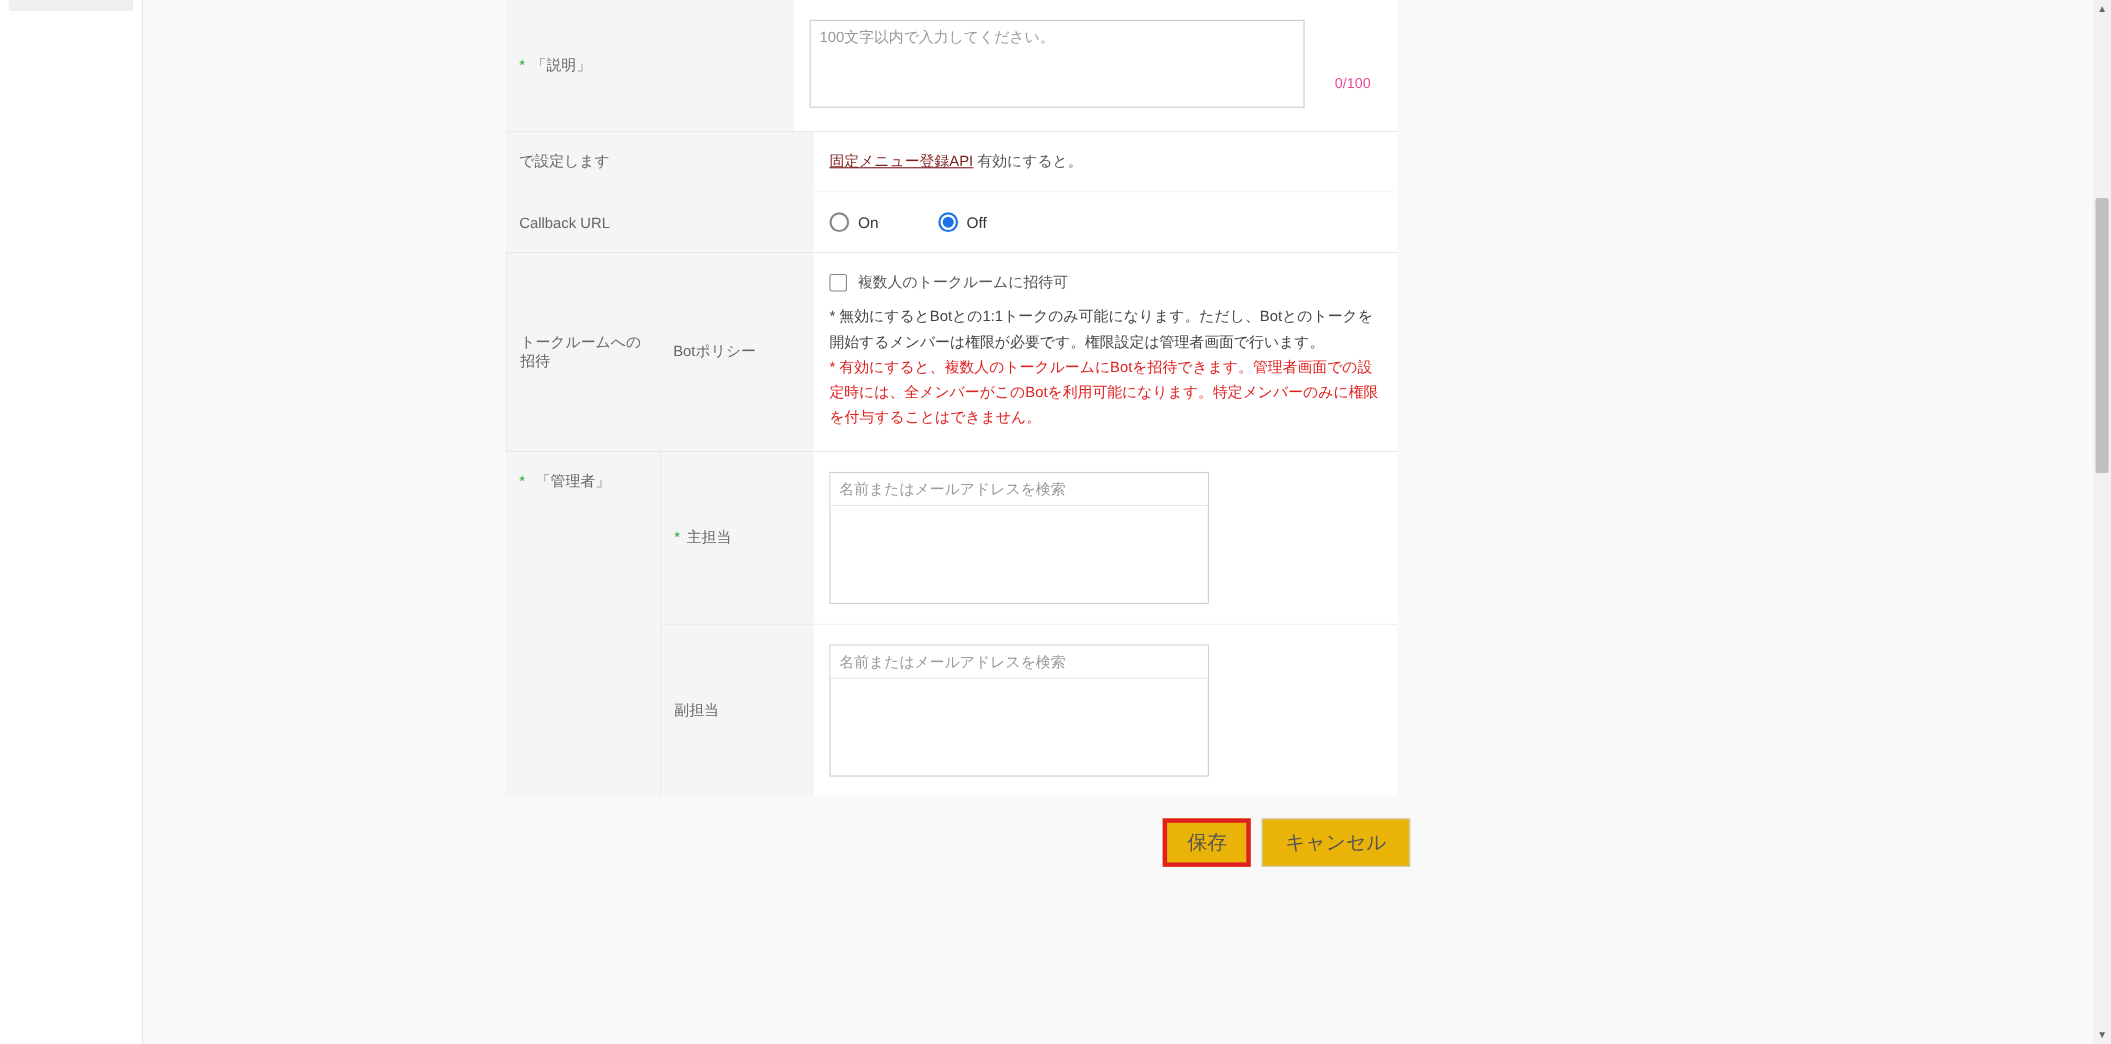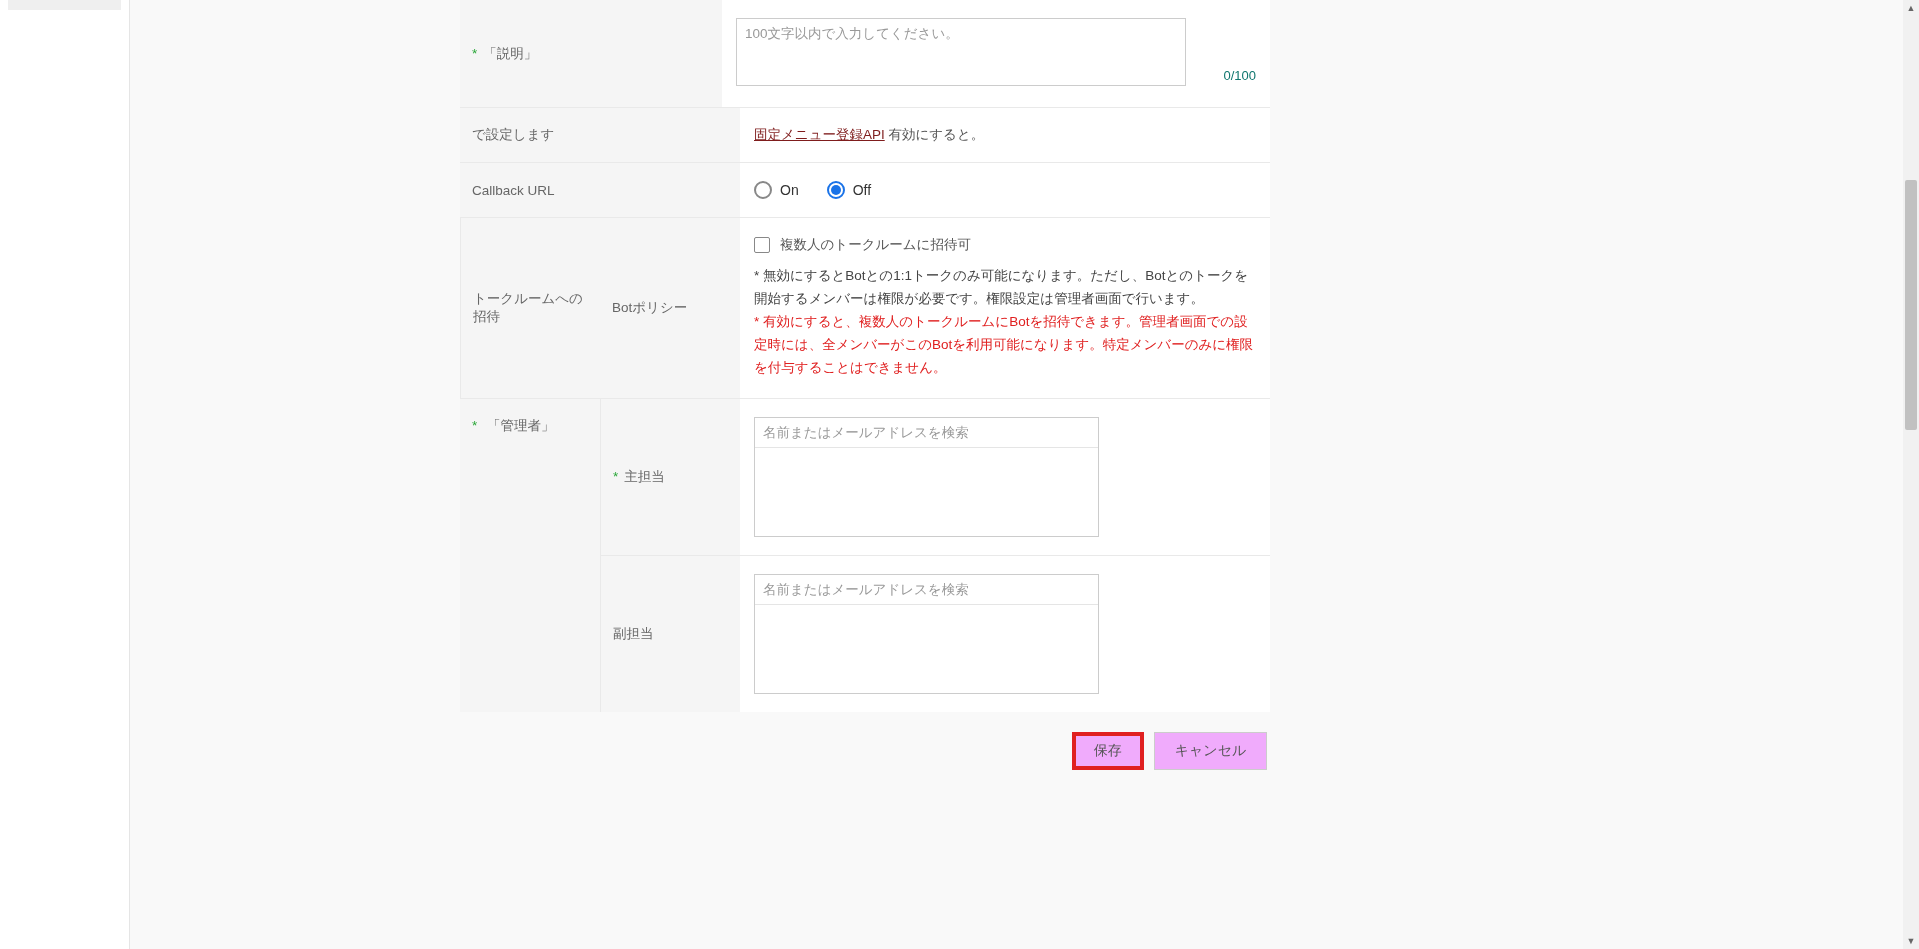--- a/index.html
+++ b/index.html
@@ -67,39 +67,39 @@
       background: #fff;
       display: flex;
       flex-direction: column;
       justify-content: center;
       font-size: 13.5px;
       color: #555;
     }
     .req-mark { color: #2aa738; margin-right: 6px; }
     textarea.desc {
       width: 450px;
-      height: 68px;
+      height: 80px;
       border: 1px solid #ccc;
       padding: 6px 8px;
       font-size: 13.5px;
       font-family: inherit;
       resize: none;
       color: #be185d;
     }
     textarea.desc::placeholder { color: #999; }
     .counter {
       position: absolute;
-      right: 0;
+      right: 10px;
       top: 50px;
       font-size: 13px;
-      color: #0f766e;
+      color: #ec4899;
     }
     .desc-wrap { position: relative; padding-right: 70px; }
     a.link { color: #7f1d1d; text-decoration: underline; }
-    .radio-row { display: flex; gap: 28px; align-items: center; }
+    .radio-row { display: flex; gap: 54px; align-items: center; }
     .radio-item { display: flex; align-items: center; gap: 8px; font-size: 14px; color: #333; }
     input[type=radio] {
       appearance: none;
       width: 18px; height: 18px;
       border: 2px solid #888;
       border-radius: 50%;
       position: relative;
       cursor: pointer;
     }
     input[type=radio]:checked {
@@ -141,23 +141,23 @@
     .nested-row { display: flex; border-bottom: 1px solid #e9e9e9; }
     .nested-row:last-child { border-bottom: none; }
     .button-row {
       display: flex;
       gap: 10px;
       justify-content: center;
       padding: 20px 0;
     }
     .btn {
       border: 1px solid #ccc;
-      background: #f0abfc;
+      background: #eab308;
       padding: 8px 20px;
-      font-size: 14px;
+      font-size: 18px;
       color: #555;
       cursor: pointer;
       font-family: inherit;
     }
     .btn-save-highlight {
       border: 4px solid #e02020;
       padding: 6px 18px;
     }
     .scrollbar-stub {
       position: fixed;

